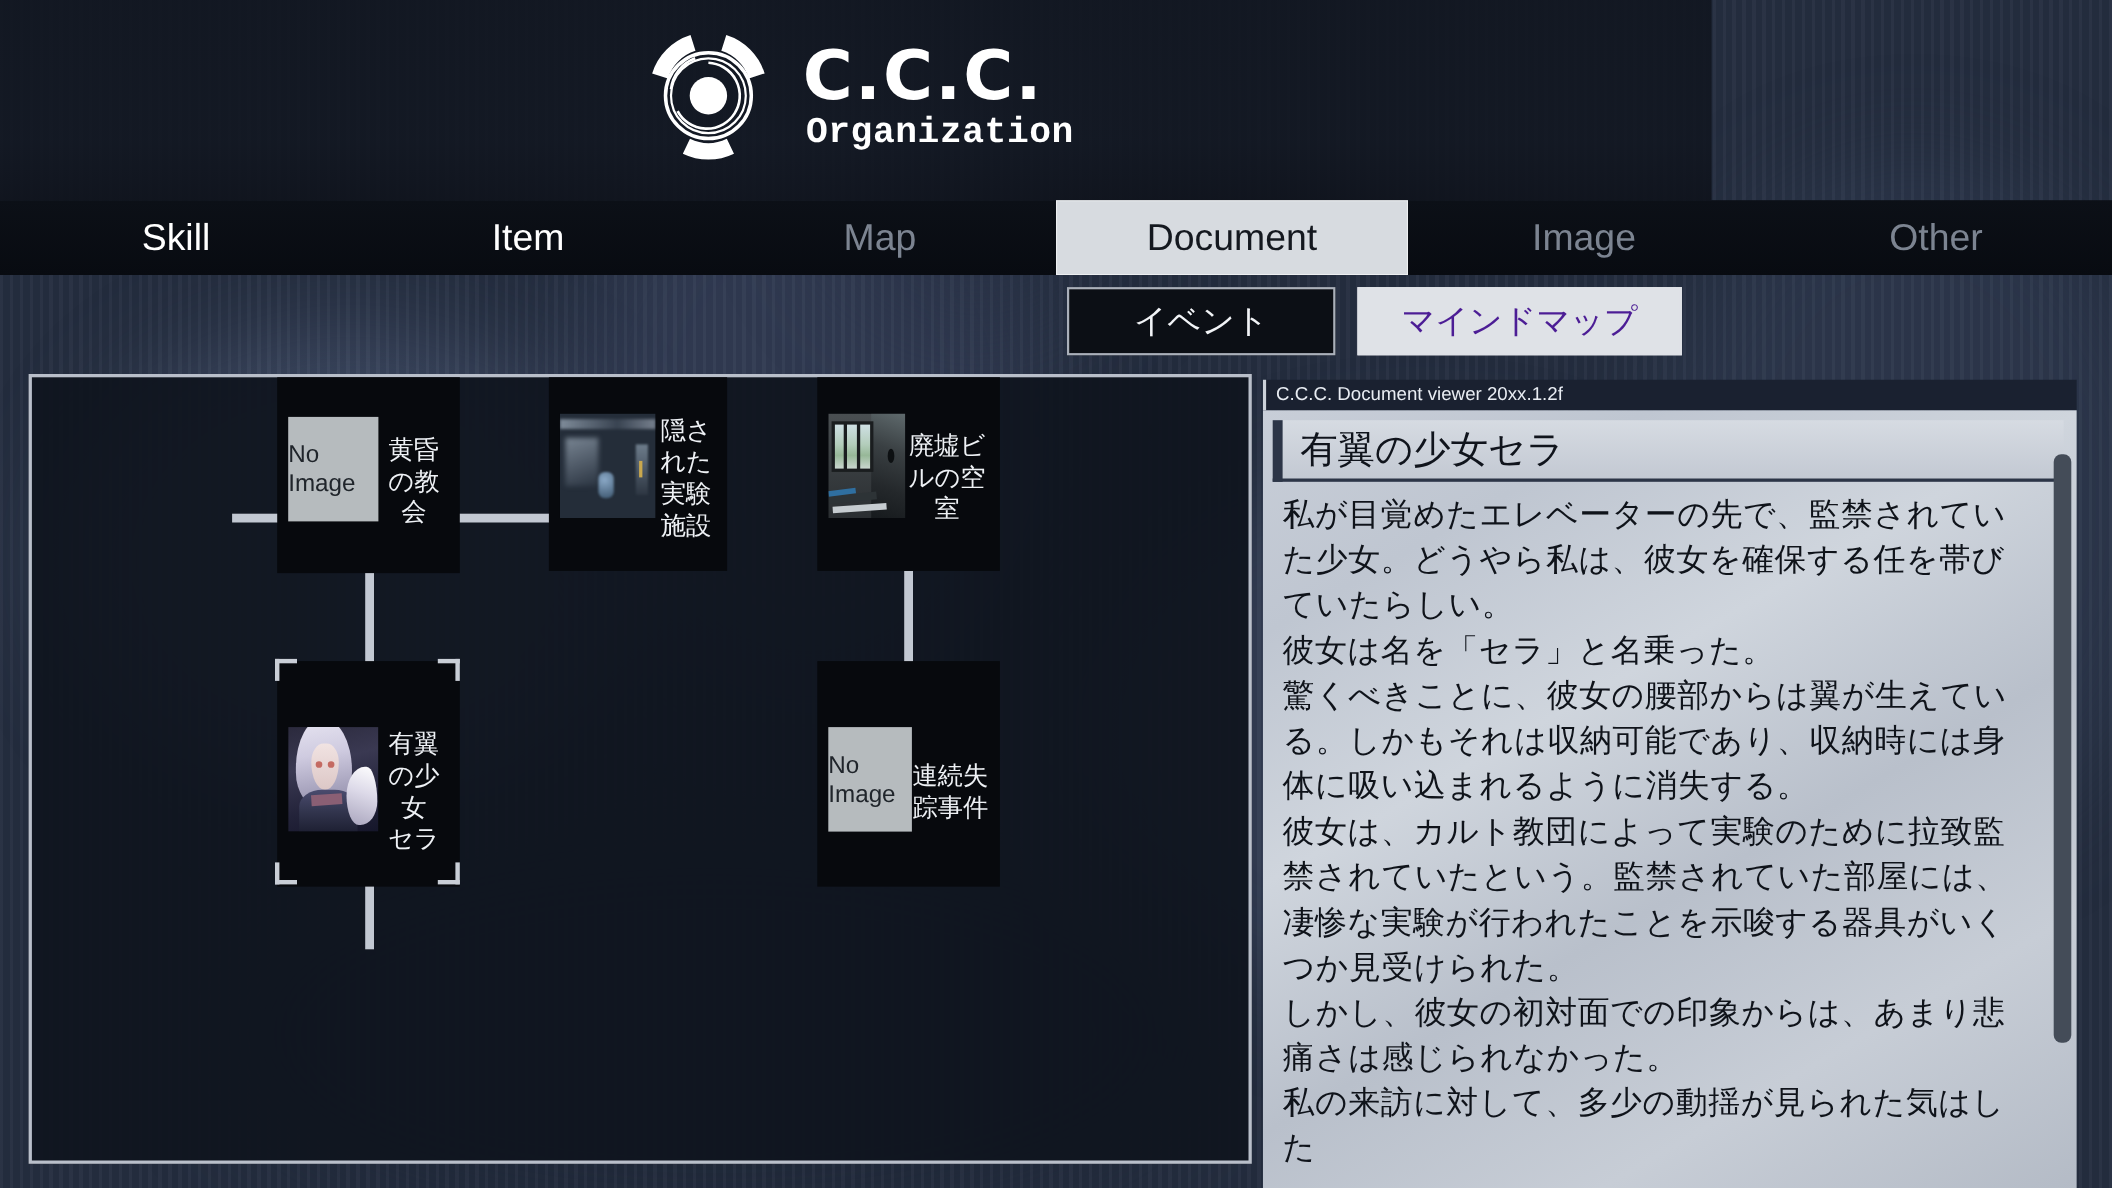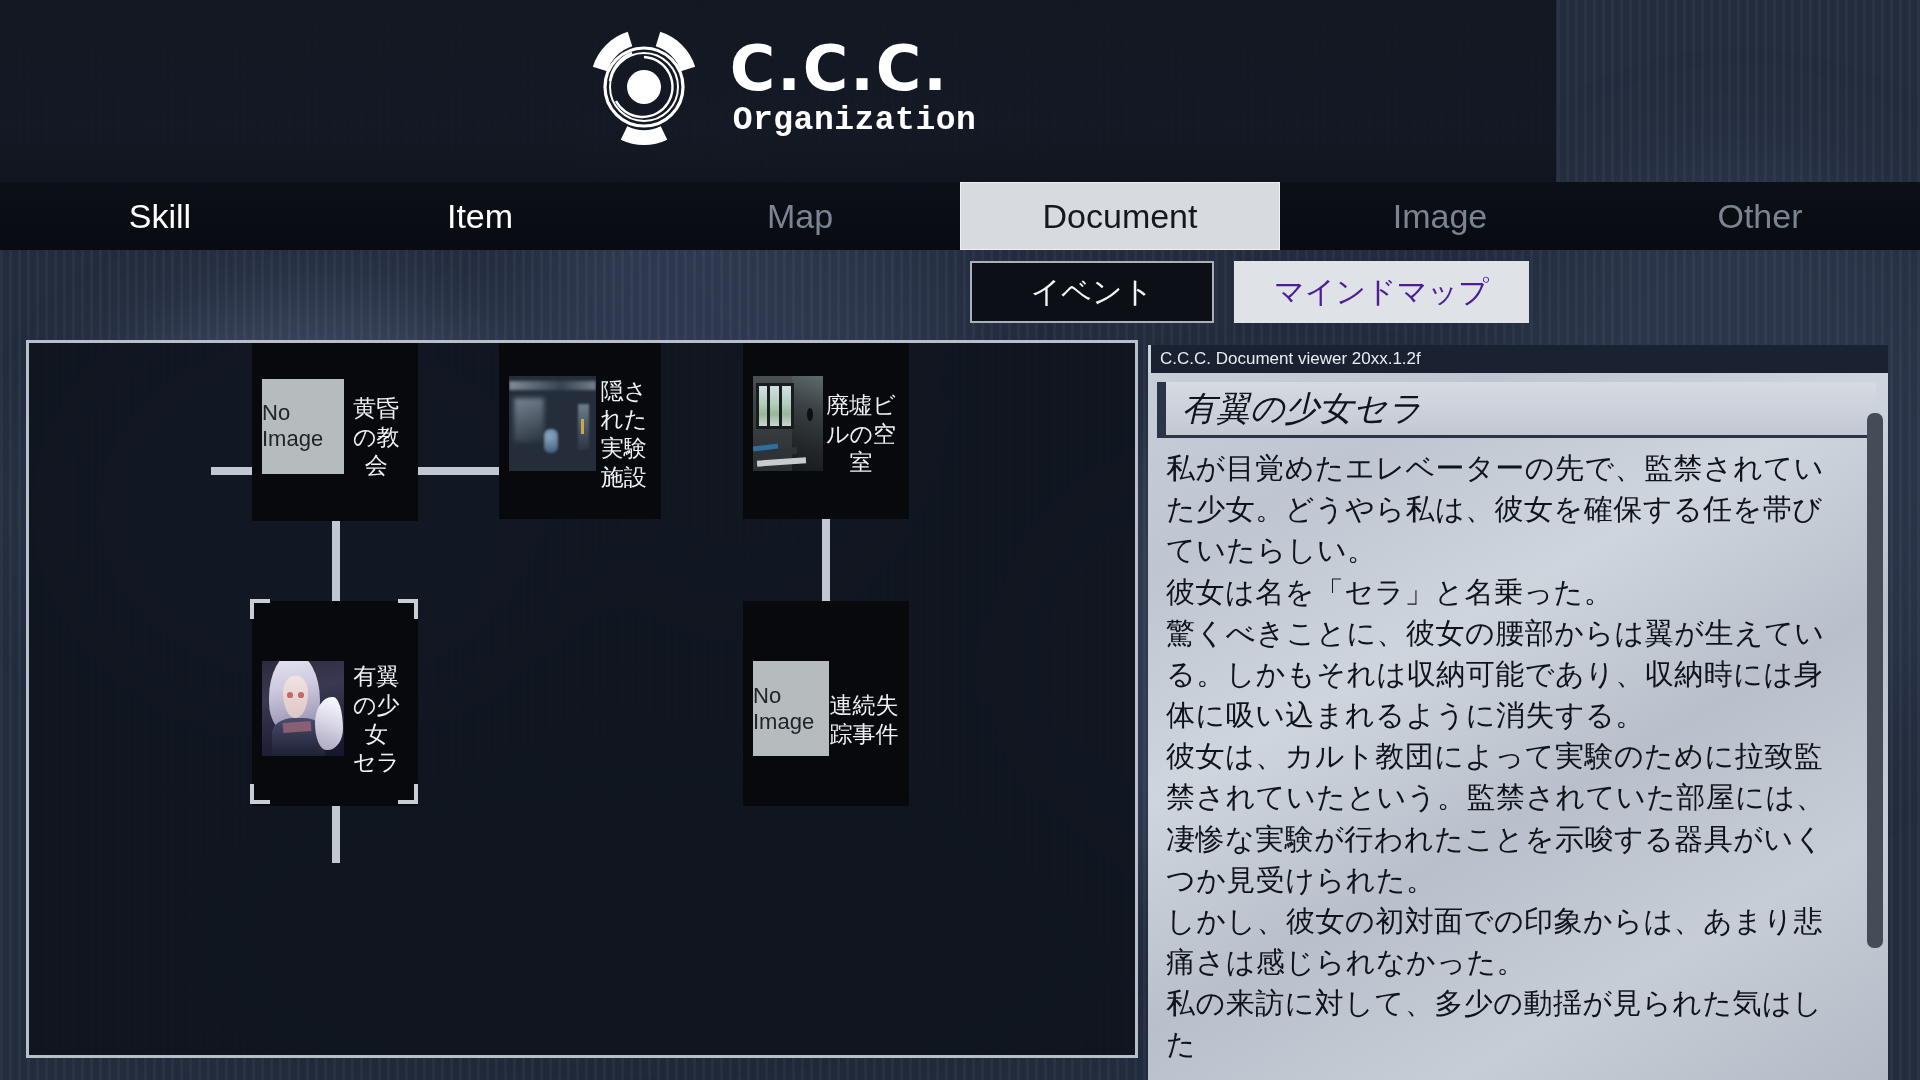--- a/index.html
+++ b/index.html
@@ -269,21 +269,20 @@
     padding: 0;
     overflow: hidden;
   }
   .doc-heading-row {
     margin: 9px 12px 0 9px;
     background: linear-gradient(180deg,#d6dbe2 0%,#c3c9d3 100%);
     border-left: 9px solid #2c3547;
     border-bottom: 3px solid #2c3547;
     display: flex; align-items: center;
     height: 56px;
-    font-style: italic;
   }
   .doc-heading {
     font-size: 34px; color: #10141c; padding-left: 16px;
     font-family: "Liberation Sans", "DejaVu Sans", sans-serif;
   }
   .doc-text {
     padding: 10px 42px 0 18px;
     font-size: 29px; line-height: 1.42;
     color: #0f131a;
     font-family: "Liberation Sans", "DejaVu Sans", sans-serif;

